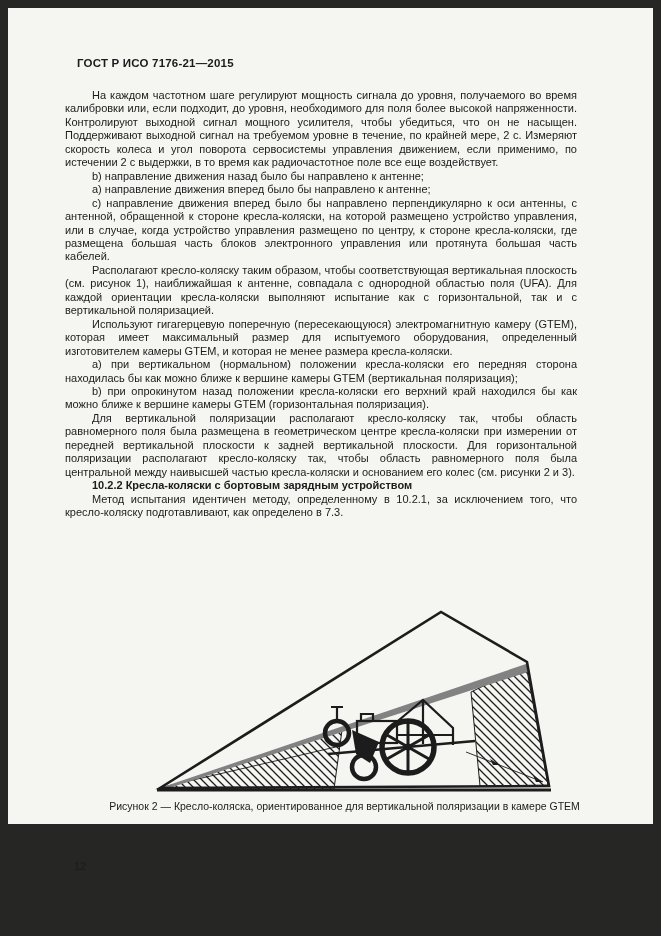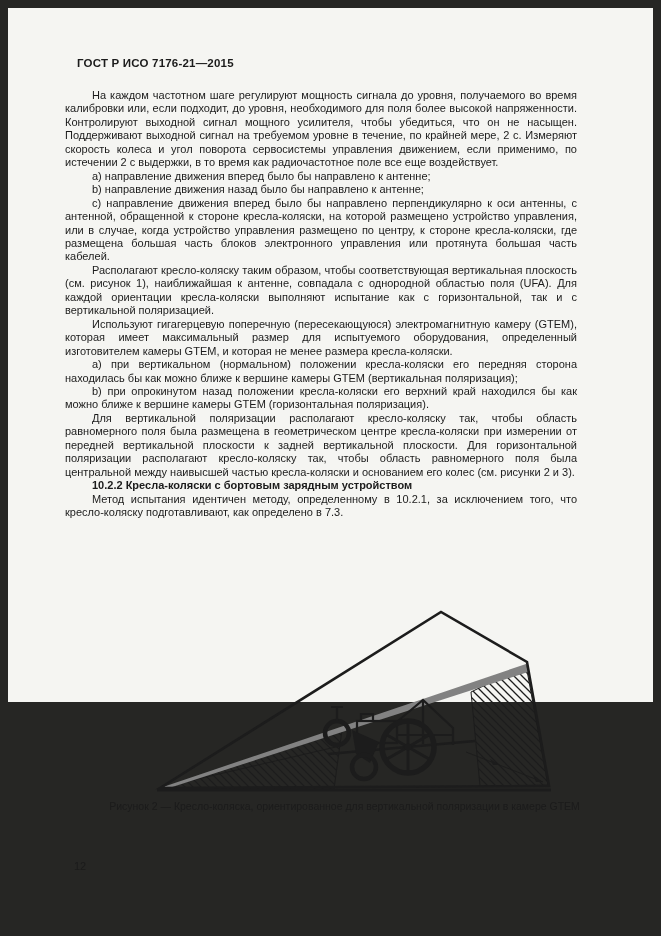--- a/index.html
+++ b/index.html
@@ -3,21 +3,21 @@
 <meta charset="utf-8">
 <style>
   html,body{margin:0;padding:0;}
   body{
     width:661px;height:936px;position:relative;
     background:#262624;
     font-family:"Liberation Sans",sans-serif;
     overflow:hidden;
   }
   .page{
-    position:absolute;left:8px;top:8px;width:645px;height:694px;
+    position:absolute;left:8px;top:8px;width:645px;height:816px;
     background:#f5f5f2;
   }
   .doc-header{
     position:absolute;left:69px;top:49px;
     font-size:11.5px;font-weight:bold;color:#1b1b1b;letter-spacing:.2px;
     white-space:nowrap;
   }
   .textblock{
     position:absolute;left:57px;top:81px;width:512px;
     font-size:11px;line-height:13.45px;color:#1b1b1b;
@@ -40,22 +40,22 @@
 </style>
 </head>
 <body>
 
 <div class="page">
 
   <div class="doc-header">ГОСТ Р ИСО 7176-21—2015</div>
 
   <div class="textblock">
     <p>На каждом частотном шаге регулируют мощность сигнала до уровня, получаемого во время калибровки или, если подходит, до уровня, необходимого для поля более высокой напряженности. Контролируют выходной сигнал мощного усилителя, чтобы убедиться, что он не насыщен. Поддерживают выходной сигнал на требуемом уровне в течение, по крайней мере, 2 с. Измеряют скорость колеса и угол поворота сервосистемы управления движением, если применимо, по истечении 2 с выдержки, в то время как радиочастотное поле все еще воздействует.</p>
+    <p>b) направление движения назад было бы направлено к антенне;</p>
     <p>a) направление движения вперед было бы направлено к антенне;</p>
-    <p>b) направление движения назад было бы направлено к антенне;</p>
     <p>c) направление движения вперед было бы направлено перпендикулярно к оси антенны, с антенной, обращенной к стороне кресла-коляски, на которой размещено устройство управления, или в случае, когда устройство управления размещено по центру, к стороне кресла-коляски, где размещена большая часть блоков электронного управления или протянута большая часть кабелей.</p>
     <p>Располагают кресло-коляску таким образом, чтобы соответствующая вертикальная плоскость (см. рисунок 1), наиближайшая к антенне, совпадала с однородной областью поля (UFA). Для каждой ориентации кресла-коляски выполняют испытание как с горизонтальной, так и с вертикальной поляризацией.</p>
     <p>Используют гигагерцевую поперечную (пересекающуюся) электромагнитную камеру (GTEM), которая имеет максимальный размер для испытуемого оборудования, определенный изготовителем камеры GTEM, и которая не менее размера кресла-коляски.</p>
     <p>a) при вертикальном (нормальном) положении кресла-коляски его передняя сторона находилась бы как можно ближе к вершине камеры GTEM (вертикальная поляризация);</p>
     <p>b) при опрокинутом назад положении кресла-коляски его верхний край находился бы как можно ближе к вершине камеры GTEM (горизонтальная поляризация).</p>
     <p>Для вертикальной поляризации располагают кресло-коляску так, чтобы область равномерного поля была размещена в геометрическом центре кресла-коляски при измерении от передней вертикальной плоскости к задней вертикальной плоскости. Для горизонтальной поляризации располагают кресло-коляску так, чтобы область равномерного поля была центральной между наивысшей частью кресла-коляски и основанием его колес (см. рисунки 2 и 3).</p>
     <p class="bold">10.2.2 Кресла-коляски с бортовым зарядным устройством</p>
     <p>Метод испытания идентичен методу, определенному в 10.2.1, за исключением того, что кресло-коляску подготавливают, как определено в 7.3.</p>
   </div>
 

